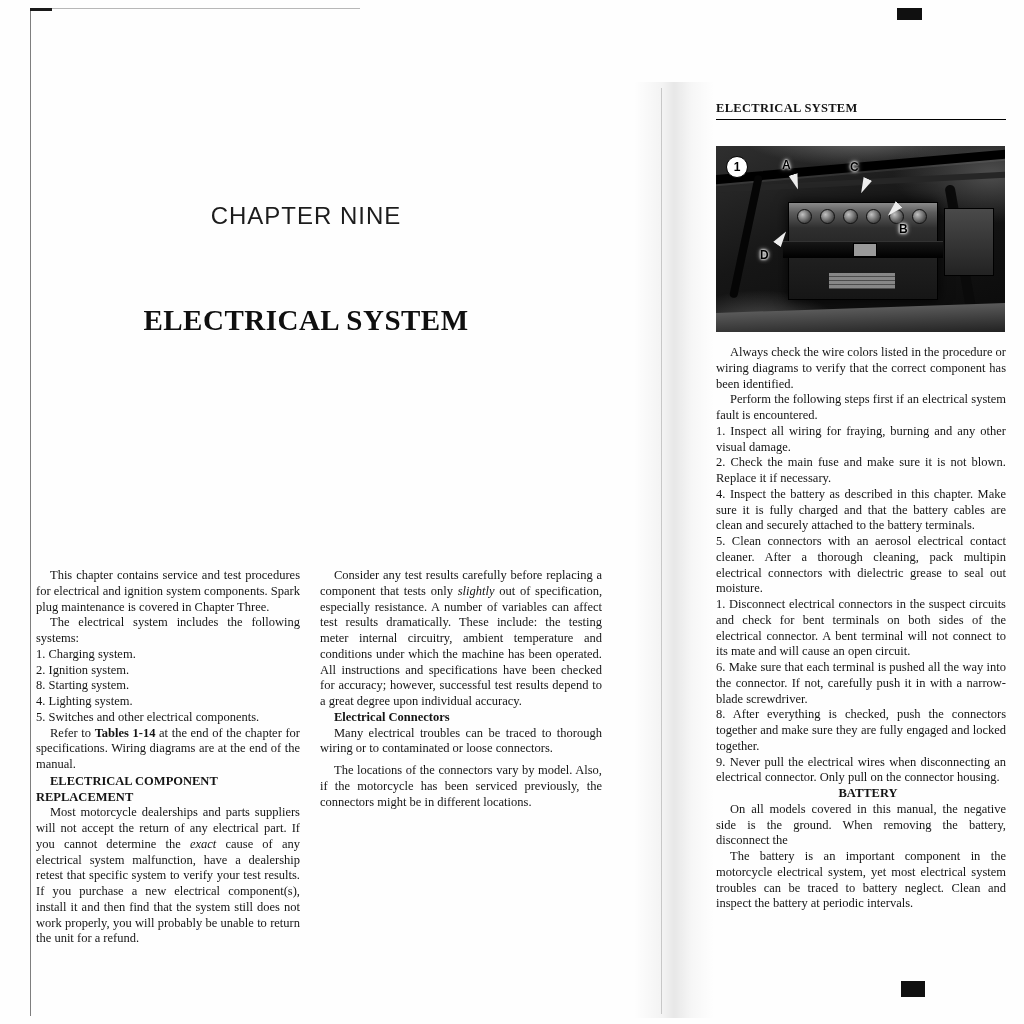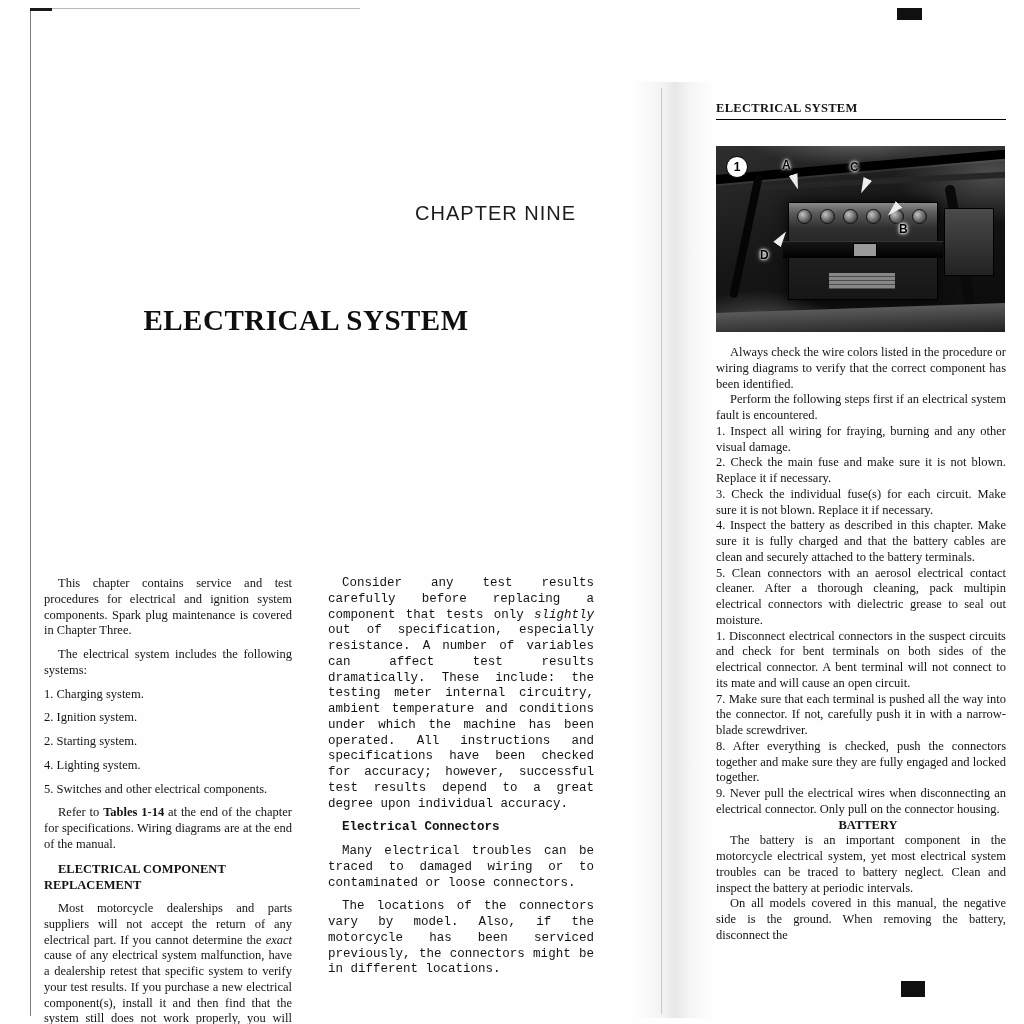--- a/index.html
+++ b/index.html
@@ -19,37 +19,37 @@
 
   
   .gutter {
     position:absolute; left:634px; top:82px; width:80px; height:936px;
     background:linear-gradient(to right, rgba(0,0,0,0), rgba(0,0,0,0.045) 35%, rgba(0,0,0,0.09) 50%, rgba(0,0,0,0.03) 72%, rgba(0,0,0,0));
   }
   .gutter-line { position:absolute; left:661px; top:88px; width:1px; height:926px; background:rgba(0,0,0,0.18); }
 
   
   .body-text { font-size:12.5px; line-height:1.26; text-align:justify; }
-  .body-text p { margin:8px; text-indent:14px; }
+  .body-text p { margin:0; text-indent:14px; }
   .body-text p.flush { text-indent:0; }
   em { font-style:italic; }
   b, strong { font-weight:bold; }
 
   
   .chapter-label {
-    position:absolute; left:36px; top:202px; width:540px; text-align:right;
-    font-family:"Liberation Sans", sans-serif; font-size:20px; letter-spacing:1px; color:#1c1c1c;
+    position:absolute; left:36px; top:202px; width:540px; text-align:center;
+    font-family:"Liberation Sans", sans-serif; font-size:24px; letter-spacing:1px; color:#1c1c1c;
   }
   .chapter-title {
     position:absolute; left:36px; top:304px; width:540px; text-align:center;
     font-weight:bold; font-size:29px; letter-spacing:0.5px; color:#0f0f0f;
   }
   .left-columns { position:absolute; left:36px; top:568px; width:566px; display:flex; gap:20px; }
   .col-1 { width:264px; }
-  .col-2 { width:282px;font-family:Liberation Mono, monospace; }
+  .col-2 { width:282px; }
   .section-heading {
     font-weight:bold; font-size:12.5px; text-align:left; line-height:1.3;
     width:210px; margin:16px auto 10px auto; text-indent:0;
   }
   .sub-heading { font-weight:bold; font-size:12.5px; text-indent:0; margin:24px 0 14px 0; text-align:left; }
   .col-2 p.spaced { margin-bottom:6px; }
 
   
   .running-header {
     position:absolute; left:716px; top:101px; width:290px;
@@ -118,32 +118,32 @@
   <div class="chapter-label">CHAPTER NINE</div>
   <div class="chapter-title">ELECTRICAL SYSTEM</div>
 
   <div class="left-columns body-text">
 
     <div class="col-1">
       <p>This chapter contains service and test procedures for electrical and ignition system components. Spark plug maintenance is covered in Chapter Three.</p>
       <p>The electrical system includes the following systems:</p>
       <p class="flush">1. Charging system.</p>
       <p class="flush">2. Ignition system.</p>
-      <p class="flush">2. Starting system.</p>
+      <p class="flush">8. Starting system.</p>
       <p class="flush">4. Lighting system.</p>
       <p class="flush">5. Switches and other electrical components.</p>
       <p><span>Refer to </span><b>Tables 1-14</b><span> at the end of the chapter for specifications. Wiring diagrams are at the end of the manual.</span></p>
       <p class="section-heading">ELECTRICAL COMPONENT REPLACEMENT</p>
       <p><span>Most motorcycle dealerships and parts suppliers will not accept the return of any electrical part. If you cannot determine the </span><em>exact</em><span> cause of any electrical system malfunction, have a dealership retest that specific system to verify your test results. If you purchase a new electrical component(s), install it and then find that the system still does not work properly, you will probably be unable to return the unit for a refund.</span></p>
     </div>
 
     <div class="col-2">
       <p><span>Consider any test results carefully before replacing a component that tests only </span><em>slightly</em><span> out of specification, especially resistance. A number of variables can affect test results dramatically. These include: the testing meter internal circuitry, ambient temperature and conditions under which the machine has been operated. All instructions and specifications have been checked for accuracy; however, successful test results depend to a great degree upon individual accuracy.</span></p>
       <p class="sub-heading">Electrical Connectors</p>
-      <p class="spaced">Many electrical troubles can be traced to damaged wiring or to contaminated or loose connectors.</p>
+      <p class="spaced">Many electrical troubles can be traced to thorough wiring or to contaminated or loose connectors.</p>
       <p class="spaced">The locations of the connectors vary by model. Also, if the motorcycle has been serviced previously, the connectors might be in different locations.</p>
     </div>
 
   </div>
 
   <div class="running-header">ELECTRICAL SYSTEM</div>
 
   <div class="photo">
     <div class="photo-bg"></div>
     <div class="cable1"></div>
@@ -173,25 +173,24 @@
     <div class="arrow arrow-c"></div>
     <div class="callout-letter letter-d">D</div>
     <div class="arrow arrow-d"></div>
   </div>
 
   <div class="right-column body-text">
     <p>Always check the wire colors listed in the procedure or wiring diagrams to verify that the correct component has been identified.</p>
     <p>Perform the following steps first if an electrical system fault is encountered.</p>
     <p class="step">1. Inspect all wiring for fraying, burning and any other visual damage.</p>
     <p class="step">2. Check the main fuse and make sure it is not blown. Replace it if necessary.</p>
-    <p class="step">3. Check the individual fuse(s) for each circuit. Make sure it is not blown. Replace it if necessary.</p>
     <p class="step">4. Inspect the battery as described in this chapter. Make sure it is fully charged and that the battery cables are clean and securely attached to the battery terminals.</p>
     <p class="step">5. Clean connectors with an aerosol electrical contact cleaner. After a thorough cleaning, pack multipin electrical connectors with dielectric grease to seal out moisture.</p>
     <p class="step">1. Disconnect electrical connectors in the suspect circuits and check for bent terminals on both sides of the electrical connector. A bent terminal will not connect to its mate and will cause an open circuit.</p>
-    <p class="step">7. Make sure that each terminal is pushed all the way into the connector. If not, carefully push it in with a narrow-blade screwdriver.</p>
+    <p class="step">6. Make sure that each terminal is pushed all the way into the connector. If not, carefully push it in with a narrow-blade screwdriver.</p>
     <p class="step">8. After everything is checked, push the connectors together and make sure they are fully engaged and locked together.</p>
     <p class="step">9. Never pull the electrical wires when disconnecting an electrical connector. Only pull on the connector housing.</p>
     <p class="battery-heading">BATTERY</p>
+    <p>On all models covered in this manual, the negative side is the ground. When removing the battery, disconnect the</p>
     <p>The battery is an important component in the motorcycle electrical system, yet most electrical system troubles can be traced to battery neglect. Clean and inspect the battery at periodic intervals.</p>
-    <p>On all models covered in this manual, the negative side is the ground. When removing the battery, disconnect the</p>
   </div>
 
 </div>
 
 </body></html>

